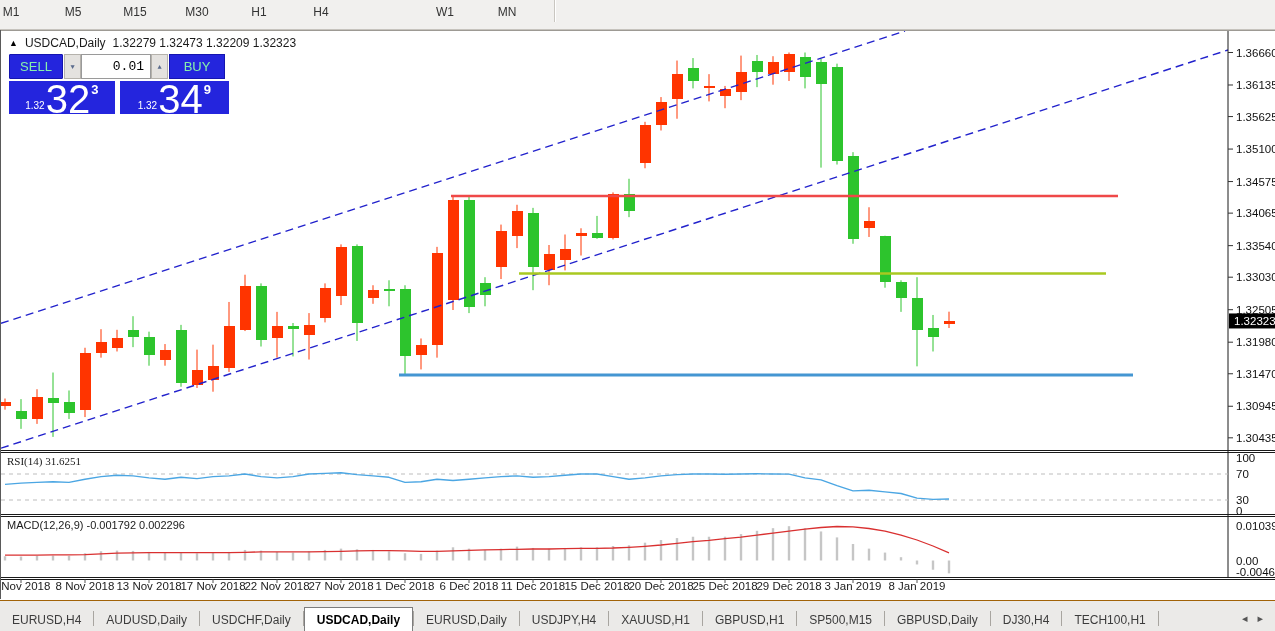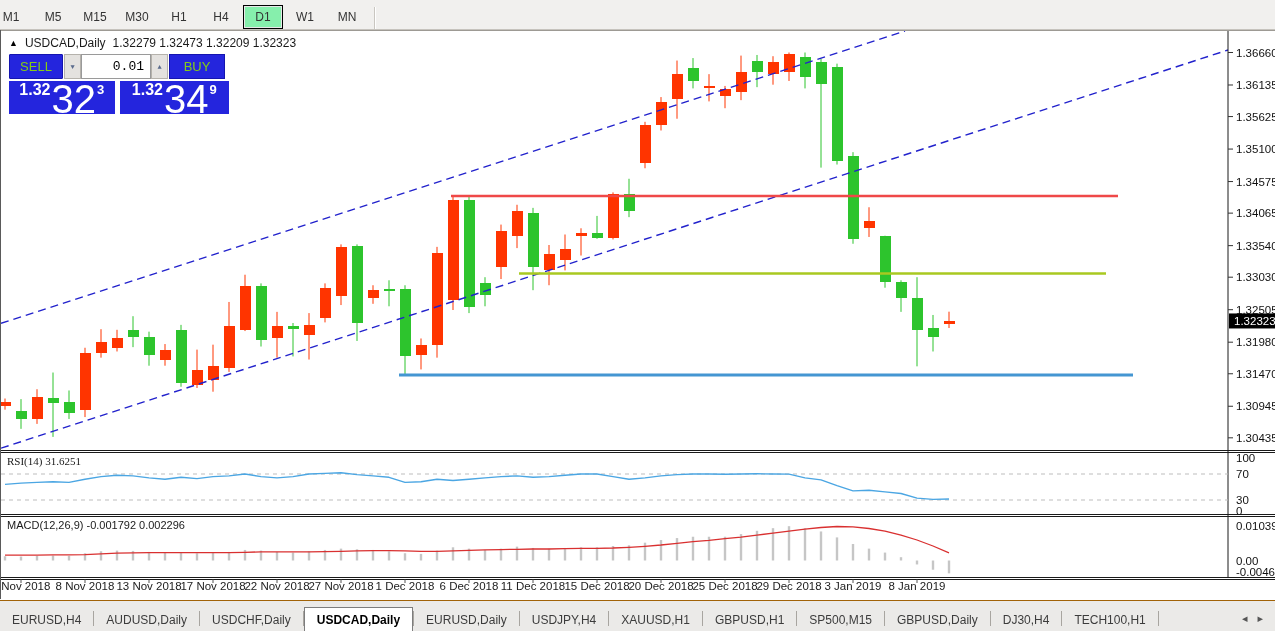--- a/index.html
+++ b/index.html
@@ -1,55 +1,55 @@
 <!DOCTYPE html>
 <html><head>
 <meta charset="utf-8">
 <style>
   html,body{margin:0;padding:0;width:1275px;height:631px;overflow:hidden;
     font-family:"Liberation Sans","DejaVu Sans",sans-serif;background:#fff;}
   #app{position:relative;width:1275px;height:631px;background:#fff;}
 
   
   #toolbar{position:absolute;left:0;top:0;width:1275px;height:29px;
-    background:#f1f0ee;border-bottom:1px solid #c6c3bd;display:flex;align-items:flex-end;}
+    background:#f1f0ee;border-bottom:1px solid #c6c3bd;display:flex;align-items:flex-start;gap:20px;}
   .tfbtn{height:22px;min-width:30px;padding:0 4px;margin:0 1px;border:1px solid transparent;
     background:transparent;font-size:12px;color:#333;display:flex;align-items:center;
     justify-content:center;cursor:pointer;}
   .tfbtn.first{margin-left:-9px;}
   .tfbtn.active{background:#86efac;border:1px solid #000000;box-shadow:inset 0 0 0 1px #e8e8e8;margin-top:37px;}
   .tbar-sep{width:1px;height:22px;background:#c9c6c0;border-right:1px solid #fff;margin:0 6px;}
 
   
   #chartwin{position:absolute;left:0;top:30px;width:1275px;height:569px;background:#fff;
     border-left:1px solid #5a5a5a;}
   #cv{position:absolute;left:0;top:0;}
 
   #hdr{position:absolute;left:8px;top:6px;font-size:12px;color:#1a1a1a;
     display:flex;gap:7px;align-items:center;white-space:nowrap;}
   #hdr .tri{font-size:9px;color:#000;}
 
   
   #trade{position:absolute;left:8px;top:24px;width:220px;}
   .trow{display:flex;height:25px;}
-  .bluebtn{background:#2425dd;color:#84cc16;border:1px solid #1515b0;font-size:13px;
+  .bluebtn{background:#2425dd;color:#86efac;border:1px solid #1515b0;font-size:13px;
     display:flex;align-items:center;justify-content:center;cursor:pointer;}
   #sellbtn{width:52px;border-radius:1px;}
   #buybtn{width:54px;}
   .spin{display:flex;align-items:stretch;margin:0 1px;font-family:Liberation Mono, monospace;}
   .spinbtn{width:15px;background:#e4e2df;border:1px solid #b5b2ac;color:#5a6b8c;
     font-size:7px;display:flex;align-items:center;justify-content:center;cursor:pointer;}
   .lot{width:62px;background:#fff;border:1px solid #9a9a9a;font-size:13px;color:#000;
     display:flex;align-items:center;justify-content:flex-end;padding-right:6px;}
   .prow{display:flex;margin-top:2px;}
   .bigpanel{background:#2425dd;color:#fff;height:31px;display:flex;align-items:flex-end;
     justify-content:center;padding:0 4px 2px 4px;cursor:pointer;}
   #sellpanel{width:100px;margin-right:5px;}
   #buypanel{width:104px;}
-  .pp{font-size:16px;font-weight:bold;margin-bottom:13px;}
+  .pp{font-size:10px;font-weight:normal;margin-bottom:1px;}
   .pb{font-size:40px;line-height:26px;margin:0 1px;}
   .ps{font-size:13px;font-weight:bold;align-self:flex-start;margin-top:1px;}
 
   .indlabel{position:absolute;font-size:11px;color:#1a1a1a;white-space:nowrap;}
 
   
   #tabbar{position:absolute;left:0;top:600px;width:1275px;height:31px;background:#ebeae8;
     border-top:1px solid #a16207;display:flex;align-items:flex-end;}
   .tab{height:21px;padding:0 12px;font-size:12px;color:#3c3c3c;display:flex;align-items:center;
     cursor:pointer;white-space:nowrap;margin-bottom:2px;}

